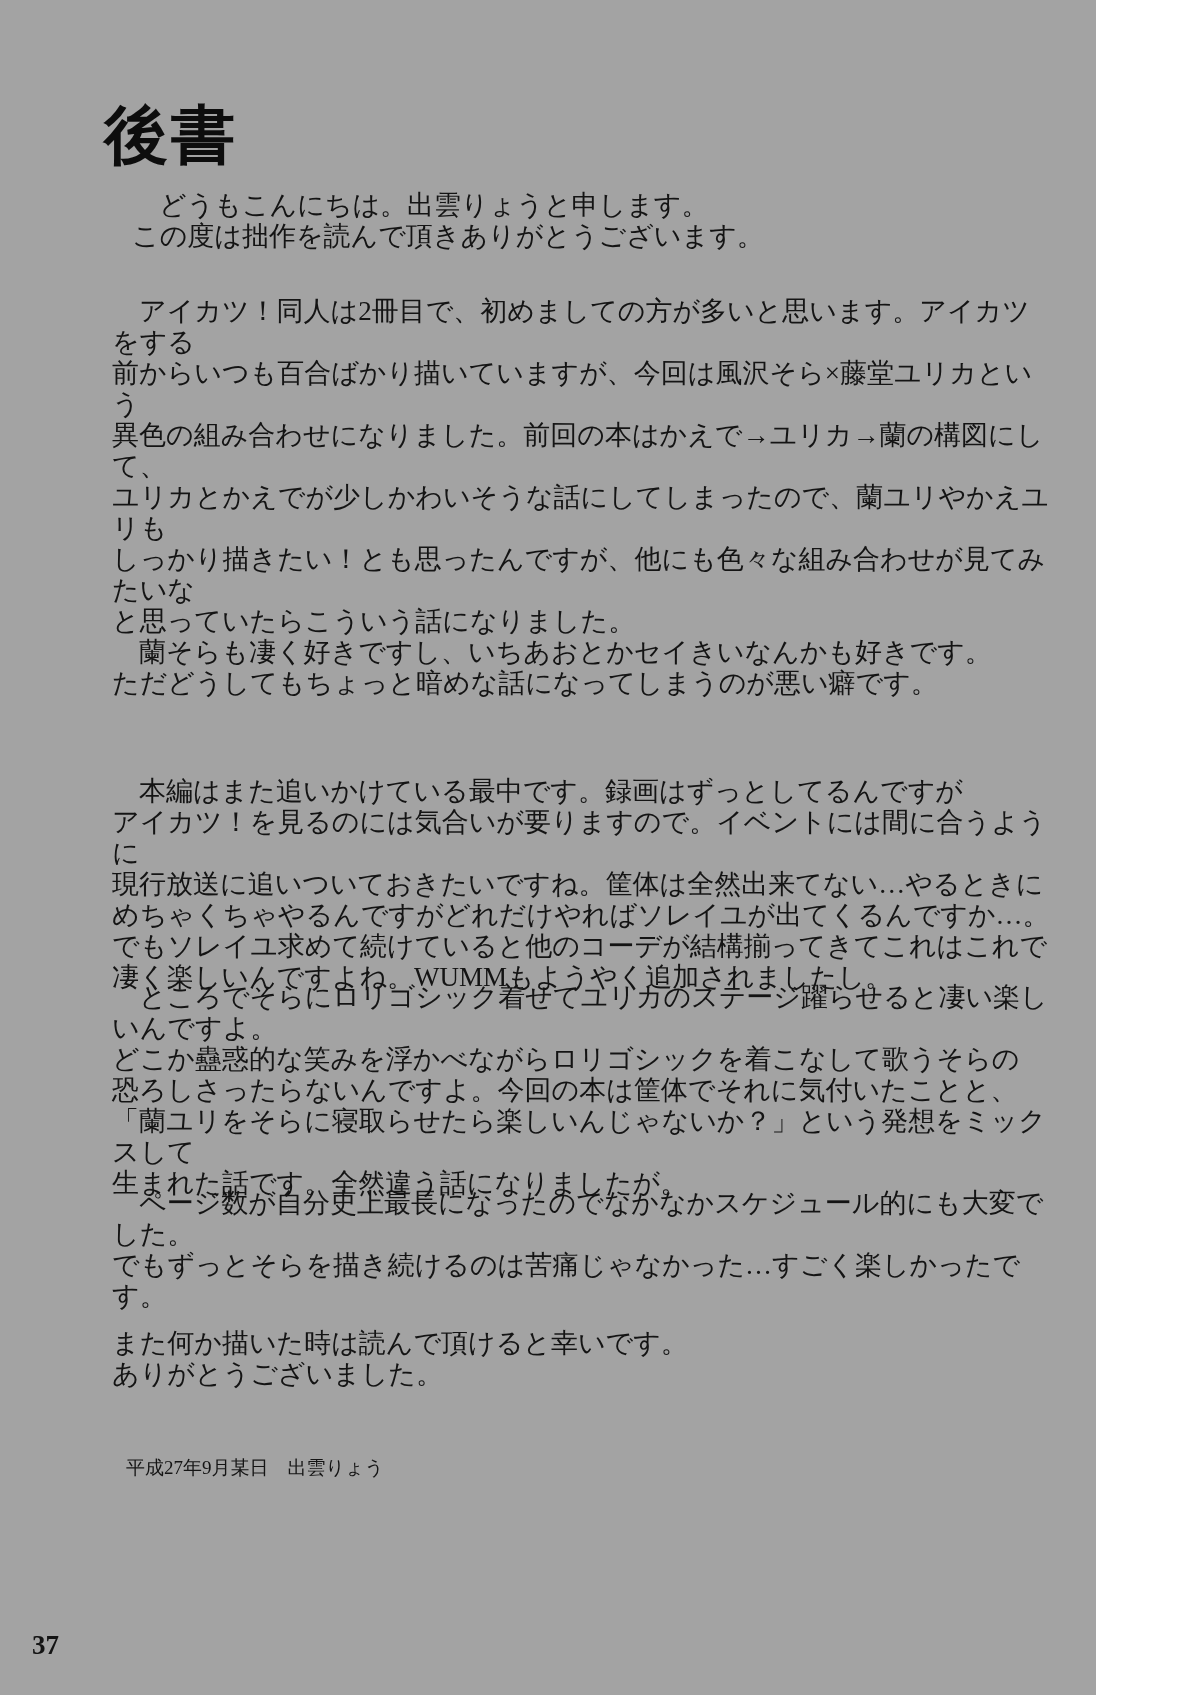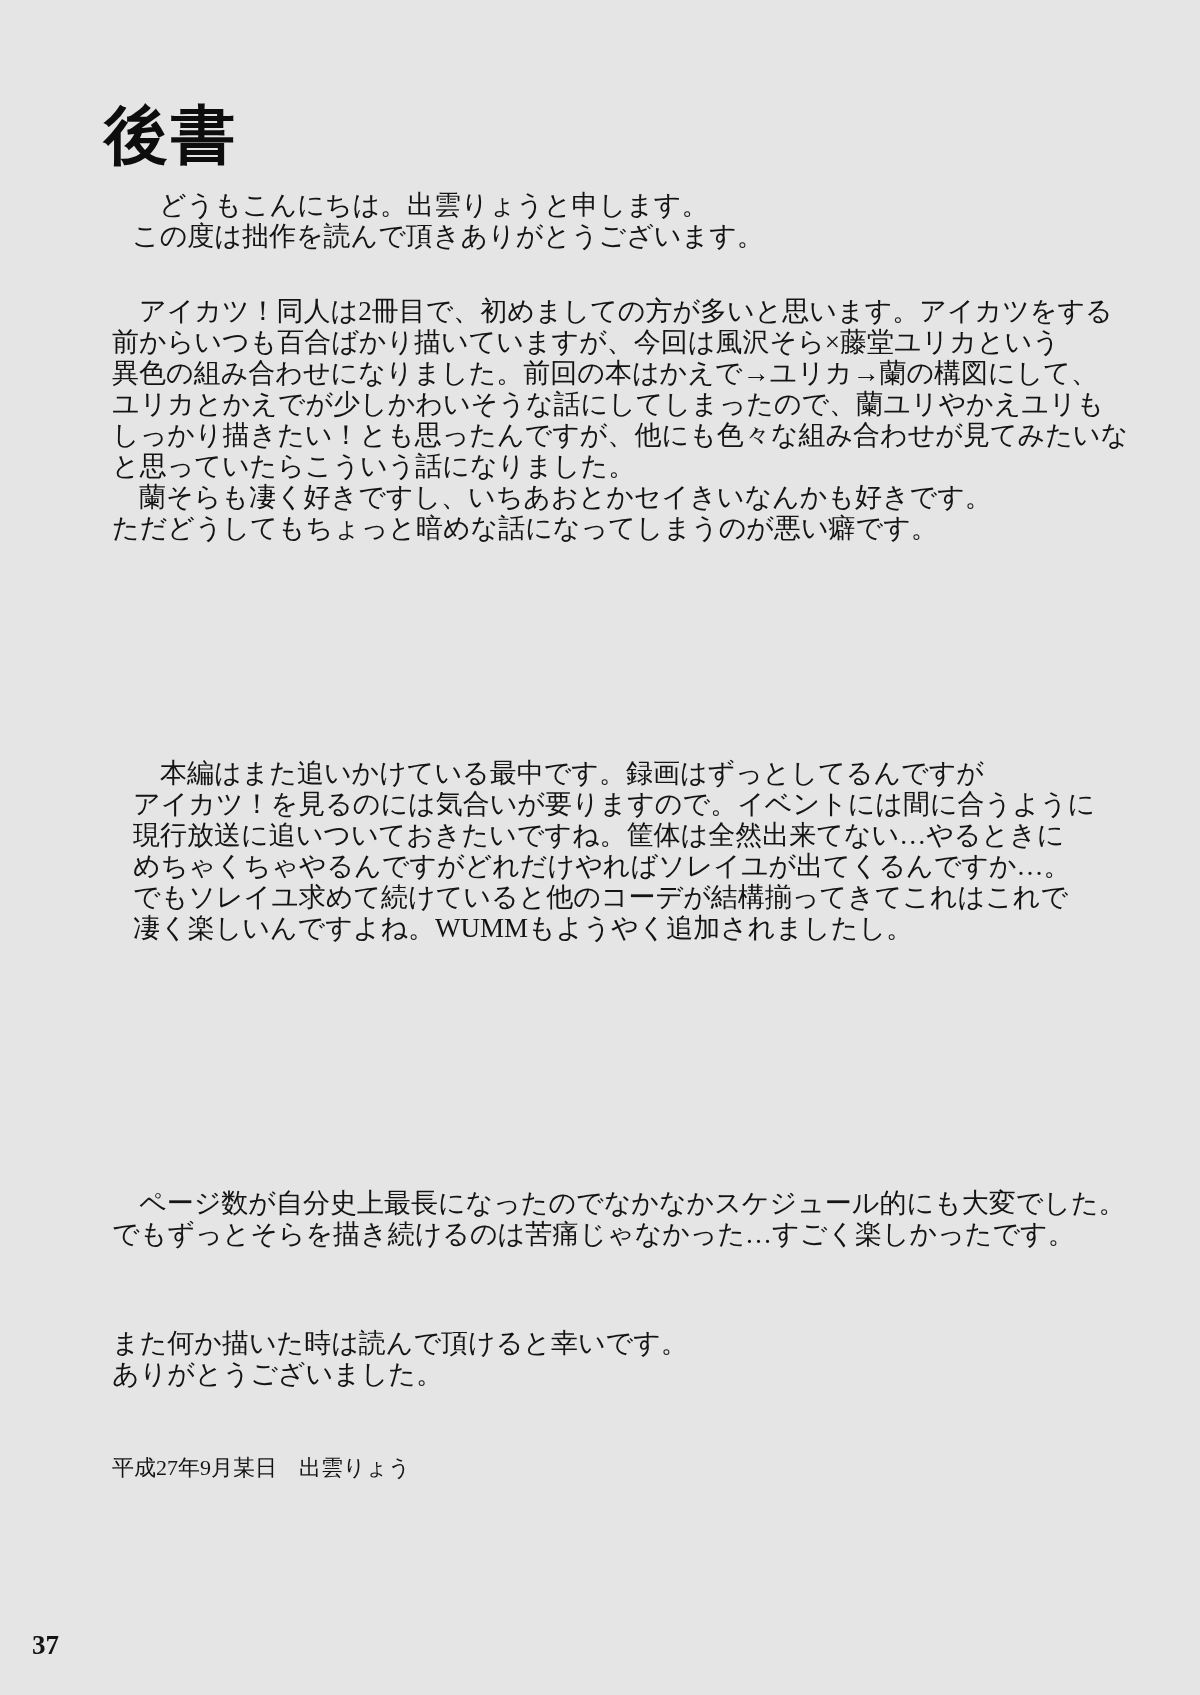--- a/index.html
+++ b/index.html
@@ -2,23 +2,23 @@
 <html lang="ja"><head>
 <meta charset="utf-8">
 <style>
   html, body {
     margin: 0;
     padding: 0;
     background: #ffffff;
   }
   .page {
     position: relative;
-    width: 1200px;
+    width: 1096px;
     height: 1695px;
-    background: #e5e5e5;
+    background: #a3a3a3;
     color: #111111;
     font-family: "Liberation Serif", "DejaVu Serif", serif;
     overflow: hidden;
   }
   .title {
     position: absolute;
     left: 104px;
     top: 104px;
     margin: 0;
     font-size: 64px;
@@ -32,29 +32,29 @@
     left: 112px;
     right: 40px;
     font-size: 27px;
     line-height: 31px;
     white-space: pre-line;
     color: #141414;
   }
   .p1 { top: 190px; margin-left: 20px; }
   .p2 { top: 296px; }
   .p3 { top: 562px; }
-  .p4 { top: 758px; margin-left: 21px; }
+  .p4 { top: 776px; }
   .p5 { top: 982px; }
   .p6 { top: 1188px; }
   .p7 { top: 1328px; }
   .signature {
     position: absolute;
-    left: 112px;
+    left: 126px;
     top: 1452px;
-    font-size: 22px;
+    font-size: 19px;
     line-height: 31px;
     color: #141414;
   }
   .page-number {
     position: absolute;
     left: 32px;
     top: 1630px;
     font-size: 27px;
     font-weight: bold;
     color: #141414;
@@ -75,20 +75,25 @@
 しっかり描きたい！とも思ったんですが、他にも色々な組み合わせが見てみたいな
 と思っていたらこういう話になりました。
 　蘭そらも凄く好きですし、いちあおとかセイきいなんかも好きです。
 ただどうしてもちょっと暗めな話になってしまうのが悪い癖です。</div>
   <div class="para p4">　本編はまた追いかけている最中です。録画はずっとしてるんですが
 アイカツ！を見るのには気合いが要りますので。イベントには間に合うように
 現行放送に追いついておきたいですね。筐体は全然出来てない…やるときに
 めちゃくちゃやるんですがどれだけやればソレイユが出てくるんですか…。
 でもソレイユ求めて続けていると他のコーデが結構揃ってきてこれはこれで
 凄く楽しいんですよね。WUMMもようやく追加されましたし。</div>
+  <div class="para p5">　ところでそらにロリゴシック着せてユリカのステージ躍らせると凄い楽しいんですよ。
+どこか蠱惑的な笑みを浮かべながらロリゴシックを着こなして歌うそらの
+恐ろしさったらないんですよ。今回の本は筐体でそれに気付いたことと、
+「蘭ユリをそらに寝取らせたら楽しいんじゃないか？」という発想をミックスして
+生まれた話です。全然違う話になりましたが。</div>
   <div class="para p7">また何か描いた時は読んで頂けると幸いです。
 ありがとうございました。</div>
   <div class="para p6">　ページ数が自分史上最長になったのでなかなかスケジュール的にも大変でした。
 でもずっとそらを描き続けるのは苦痛じゃなかった…すごく楽しかったです。</div>
 
   <div class="signature">平成27年9月某日　出雲りょう</div>
   <div class="page-number">37</div>
 </div>
 
 </body></html>

